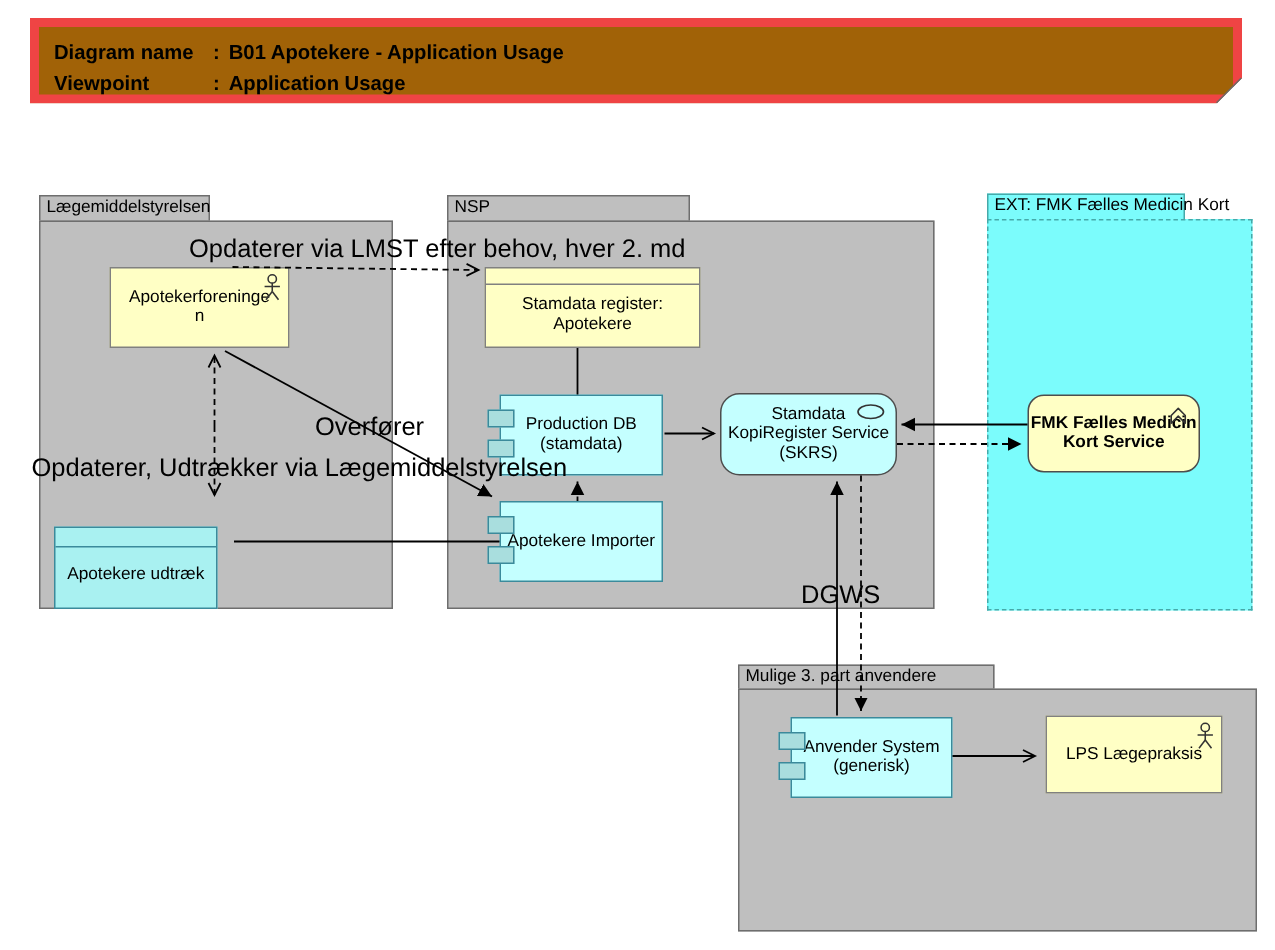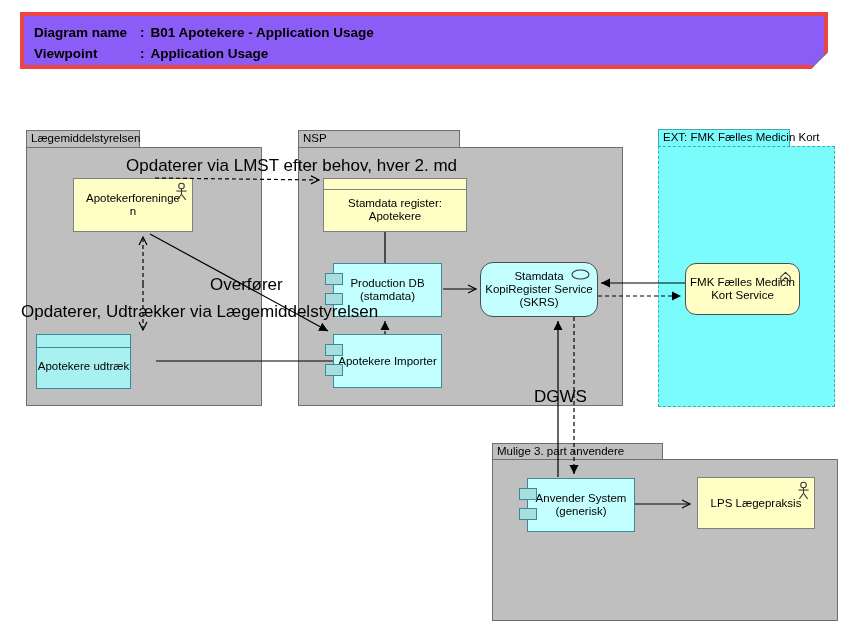--- a/index.html
+++ b/index.html
@@ -4,22 +4,22 @@
 <style>
   html,body{margin:0;padding:0;}
   body{
     width:850px;height:633px;position:relative;background:#ffffff;
     font-family:"Liberation Sans", sans-serif;color:#000;overflow:hidden;
   }
   .abs{position:absolute;box-sizing:border-box;}
 
   
   .title-note{
-    left:20px;top:12px;width:808px;height:57px;background:#8b5cf6;
-    border:4px solid #ef4444;
+    left:20px;top:12px;width:808px;height:57px;background:#a16207;
+    border:6px solid #ef4444;
     clip-path:polygon(0 0,100% 0,100% calc(100% - 17px),calc(100% - 17px) 100%,0 100%);
     font-weight:bold;font-size:13.5px;line-height:21px;padding:6px 0 0 10px;
     z-index:1;
   }
   .trow .tl{display:inline-block;width:106px;}
   .trow .tsep{margin-right:6px;}
 
   
   .gtab{
     background:#bfbfbf;border:1px solid #6e6e6e;font-size:11.5px;
@@ -32,21 +32,21 @@
   
   .node{
     position:absolute;box-sizing:border-box;display:flex;align-items:center;
     justify-content:center;text-align:center;font-size:11.5px;line-height:13px;
     z-index:2;
   }
   .yrect{background:#ffffc5;border:1px solid #808080;}
   .crect{background:#a9f1f1;border:1px solid #3b8a9b;}
   .comp{background:#c4ffff;border:1px solid #3b8a9b;}
   .svc{background:#c4ffff;border:1px solid #4d4d4d;border-radius:13px;}
-  .proc{background:#ffffc5;border:1px solid #4d4d4d;border-radius:11px;}
+  .proc{background:#ffffc5;border:1px solid #4d4d4d;border-radius:11px;font-weight:bold;}
   .obj::before{content:"";position:absolute;left:0;right:0;top:0;border-bottom:1px solid;}
   .obj.yrect::before{top:10px;border-color:#808080;}
   .obj.crect::before{top:12px;border-color:#3b8a9b;}
   .obj .lbl{padding-top:10px;}
   .lbl{display:block;width:100%;}
   .lbl.narrow{width:98px;margin:0 auto;overflow-wrap:anywhere;}
   .ctab{
     position:absolute;left:-9px;width:18px;height:12px;background:#a9dede;
     border:1px solid #3b8a9b;box-sizing:border-box;
   }
@@ -87,21 +87,21 @@
       <circle cx="7" cy="4" r="3"></circle>
         <line x1="7" y1="7" x2="7" y2="13"></line>
         <line x1="1.5" y1="9.5" x2="12.5" y2="9.5"></line>
         <line x1="7" y1="13" x2="2.5" y2="19"></line>
         <line x1="7" y1="13" x2="11.5" y2="19"></line>
     </g>
   </svg>
   <span class="lbl narrow">Apotekerforeningen</span>
 </div>
 
-<div class="node crect obj" style="left:36px;top:334px;width:95px;height:55px;">
+<div class="node crect obj" style="left:36px;top:351px;width:109px;height:55px;">
   <span class="lbl">Apotekere udtræk</span>
 </div>
 
 <div class="node yrect obj" style="left:323px;top:178px;width:144px;height:54px;">
   <span class="lbl">Stamdata register: Apotekere</span>
 </div>
 
 <div class="node comp" style="left:333px;top:263px;width:109px;height:54px;">
   <span class="ctab t1"></span>
   <span class="ctab t2"></span>

